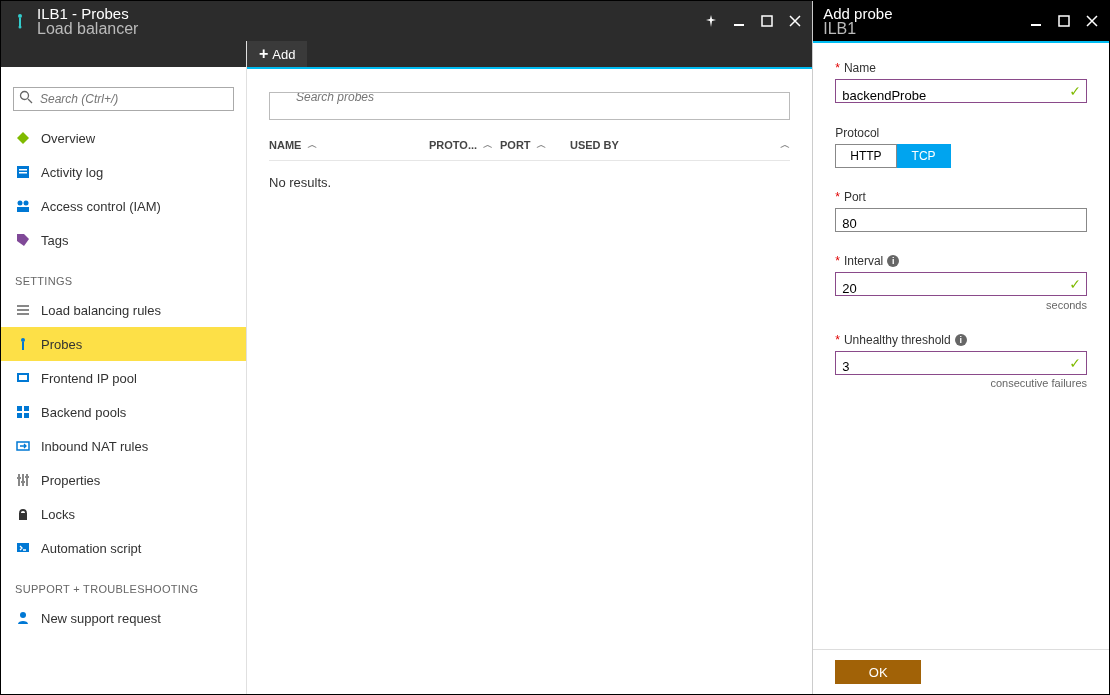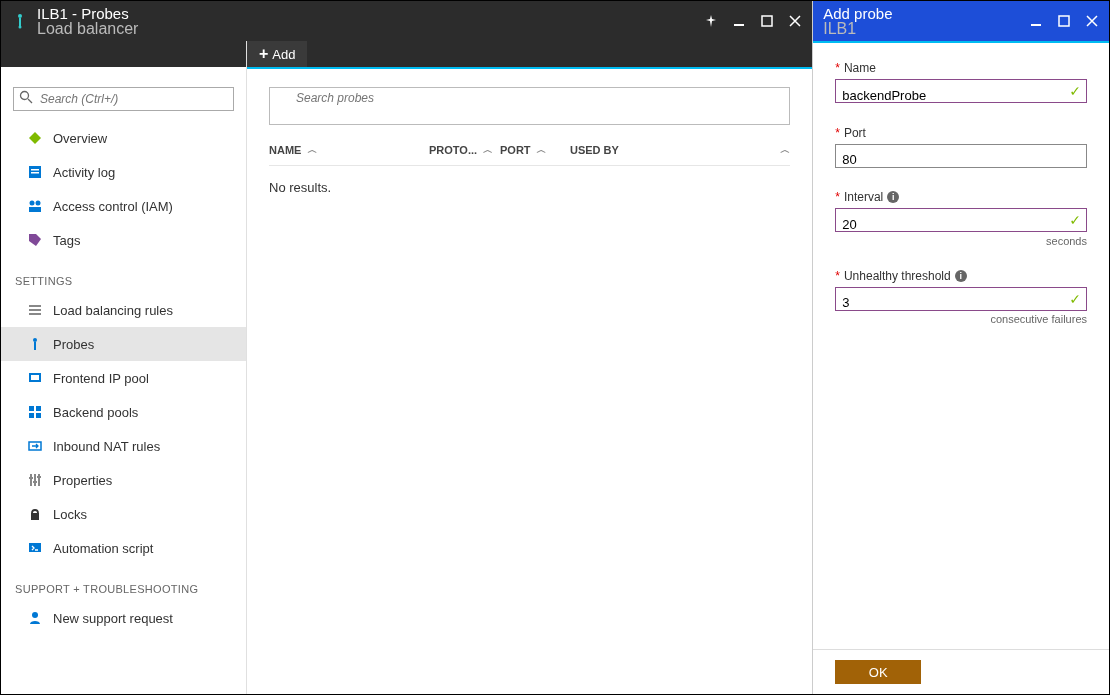--- a/index.html
+++ b/index.html
@@ -17,46 +17,46 @@
   .winbtn { width: 14px; height: 14px; display:flex; align-items:center; justify-content:center; cursor:pointer; color:#fff;}
 
   .blade-body { display: flex; flex: 1; }
 
   
   .sidebar { width: 246px; border-right: 1px solid #e0e0e0; padding-top: 36px; background:#fff; position:relative;}
   .sidebar .topbar-spacer { position:absolute; top:0; left:0; right:0; height:26px; background:#2c2c2c;}
   .search-wrap { padding: 10px 12px; position:relative; z-index:2;}
   .search-box { width: 100%; height: 24px; border: 1px solid #aaa; padding: 2px 6px 2px 26px; font-size: 12px; font-style: italic; color:#666;}
   .search-wrap .sicon { position:absolute; left:18px; top:13px; color:#666; font-size:14px;}
-  .side-item { display: flex; align-items: center; height: 34px; padding: 0 26px; font-size: 13px; color: #323232; cursor: pointer; }
-  .side-item.selected { background: #e5e5e5; }
+  .side-item { display: flex; align-items: center; height: 34px; padding: 0 14px; font-size: 13px; color: #323232; cursor: pointer; }
+  .side-item.selected { background: #fde047; }
   .side-item .sicon { width: 16px; height: 16px; margin-right: 10px; display:flex; align-items:center; justify-content:center;}
   .side-section { font-size: 11px; color: #666; padding: 18px 14px 6px; letter-spacing: .3px;}
 
   
   .main { flex: 1; display: flex; flex-direction: column; }
   .toolbar { background: #2c2c2c; height: 26px; display: flex; align-items: stretch; }
   .tool-btn { display: flex; align-items: center; padding: 0 12px; background:#3a3a3a; color: #fff; font-size: 13px; cursor: pointer; border-right:1px solid #2c2c2c;}
   .tool-btn .plus { font-size: 16px; margin-right: 4px; font-weight:bold;}
   .main-content { padding: 18px 22px; border-top: 2px solid #00bcf2; }
-  .probe-search { width: 100%; height: 38px; border: 1px solid #bbb; padding: 2px 8px 19px 26px; font-size: 12px; font-style: italic; color:#767676; position:relative;}
+  .probe-search { width: 100%; height: 28px; border: 1px solid #bbb; padding: 2px 8px 19px 26px; font-size: 12px; font-style: italic; color:#767676; position:relative;}
   .probe-search-wrap { position:relative; }
   .probe-search-wrap .sicon { position:absolute; left:8px; top:5px; color:#767676;}
   .table-head { display: flex; margin-top: 10px; font-size: 11px; color:#444; font-weight:600; border-bottom:1px solid #e6e6e6; padding:8px 0;}
   .th { display:flex; align-items:center; gap:6px;}
   .th .sort { font-size:10px; color:#888;}
   .th.name { width: 160px; }
   .th.proto { width: 71px; }
   .th.port { width: 70px; }
   .th.used { flex:1; }
   .no-results { font-size: 13px; color:#323232; padding: 14px 0;}
 
   
   .blade-right { width: 296px; display: flex; flex-direction: column; }
-  .blade-right .blade-header { background:#1d4ed8; }
+  .blade-right .blade-header { background:#000000; }
   .form-body { flex:1; padding: 18px 22px; overflow:auto; border-top:2px solid #00bcf2;}
   .field { margin-bottom: 22px; }
   .field-label { font-size: 12px; color:#323232; margin-bottom:4px; display:flex; align-items:center; gap:4px;}
   .req { color:#e00000; }
   .info-icon { width:12px; height:12px; border-radius:50%; background:#666; color:#fff; font-size:9px; display:inline-flex; align-items:center; justify-content:center; font-weight:bold;}
   .text-input { width:100%; height:24px; border:1px solid #888; padding:10px 26px 2px 6px; font-size:13px; }
   .valid-wrap { position:relative; }
   .valid-wrap.valid .text-input { border-color:#7fba00 #888 #888 #7fba00; border:1px solid #7a4a8a;}
   .valid-wrap .check { position:absolute; right:6px; top:4px; color:#7fba00; font-size:14px;}
   .toggle-group { display:flex; }
@@ -327,20 +327,29 @@
         <div class="field-label">
             <span class="req">*</span>
             <span>Name</span>
           </div>
         <div class="valid-wrap valid">
           <input class="text-input" style="border: 1px solid rgb(138, 74, 138);" value="backendProbe">
           <span class="check">✓</span>
         </div>
       </div>
 
+      <div class="field">
+        <div class="field-label">
+            <span>Protocol</span>
+          </div>
+        <div class="toggle-group">
+          <div class="toggle-btn">HTTP</div>
+          <div class="toggle-btn active">TCP</div>
+        </div>
+      </div>
 
       <div class="field">
         <div class="field-label">
             <span class="req">*</span>
             <span>Port</span>
           </div>
         <div class="valid-wrap">
           <input class="text-input" value="80" style="">
         </div>
       </div>

